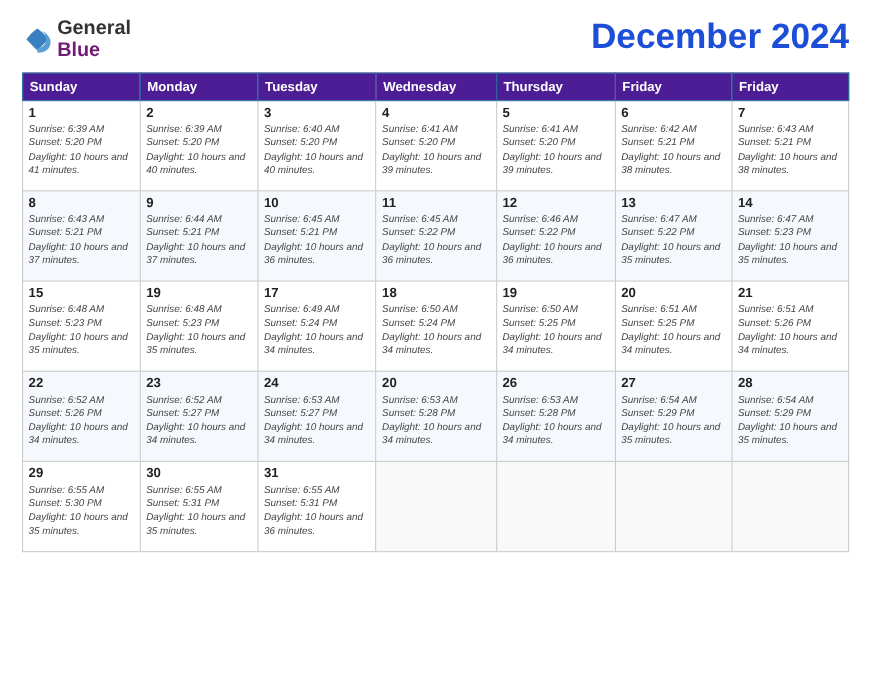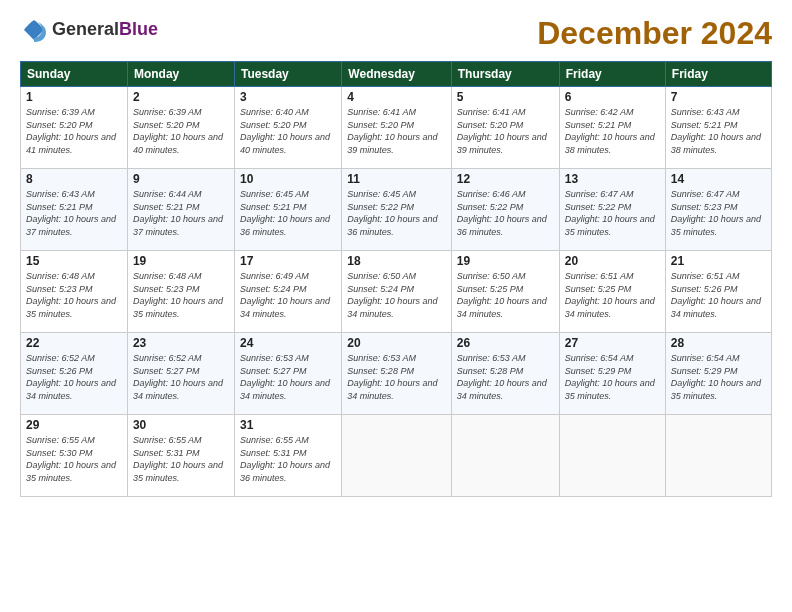--- a/index.html
+++ b/index.html
@@ -20,21 +20,21 @@
       justify-content: space-between;
       align-items: flex-start;
       margin-bottom: 10px;
     }
     .logo {
       display: flex;
       align-items: center;
     }
     .logo-text {
       display: flex;
-      flex-direction: row;
+      flex-direction: column;
       line-height: 1.1;
     }
     .logo-general {
       font-size: 18px;
       font-weight: bold;
       color: #333;
     }
     .logo-blue {
       font-size: 18px;
       font-weight: bold;
@@ -44,34 +44,34 @@
       width: 28px;
       height: 28px;
       margin-right: 4px;
     }
     .title-area {
       text-align: right;
     }
     .month-title {
       font-size: 32px;
       font-weight: bold;
-      color: #a16207;
+      color: #1d4ed8;
       line-height: 1.1;
     }
     .location {
       font-size: 14px;
       color: #555;
     }
     .calendar {
       width: 100%;
       border-collapse: collapse;
       border: 1px solid #ccc;
     }
     .calendar th {
-      background: #14532d;
+      background: #4c1d95;
       color: #fff;
       font-size: 12px;
       font-weight: bold;
       padding: 5px 6px;
       text-align: left;
       border: 1px solid #2e6aa0;
     }
     .calendar td {
       vertical-align: top;
       border: 1px solid #ccc;

